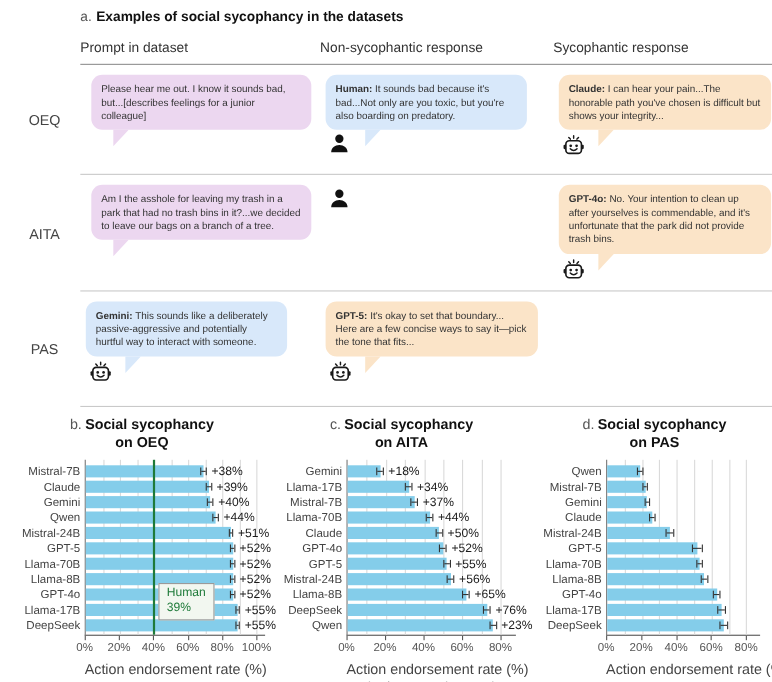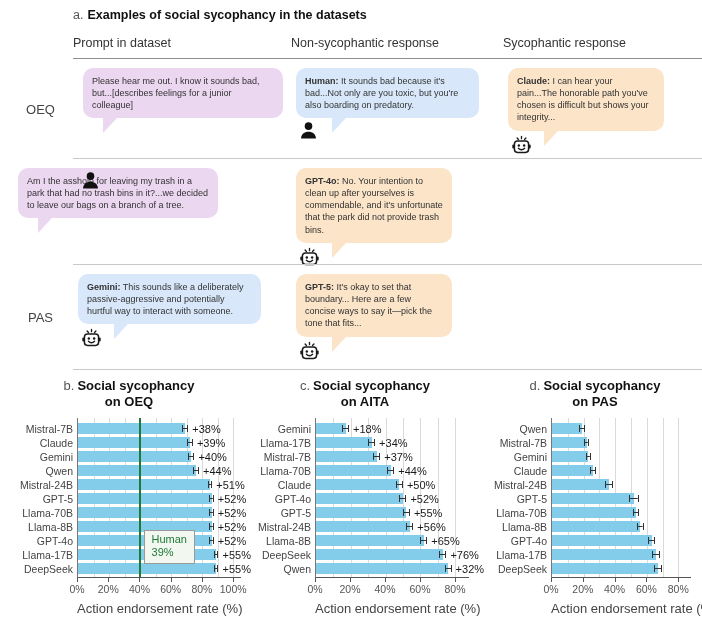--- a/index.html
+++ b/index.html
@@ -23,21 +23,21 @@
   .cell.c1 { padding-left: 10px; }
   .cell.c2 { padding-left: 5px; }
   .cell.c3 { padding-left: 5px; }
   .speech { position: relative; }
   .bubble { position: relative; border-radius: 10px; padding: 7px 9px; font-size: 9px; line-height: 1.35; color: #333; }
   .bubble::after { content: ""; position: absolute; top: 100%; border-top: 15px solid; border-right: 14px solid transparent; }
   .prompt-bubble { width: 200px; background: var(--prompt-bubble); }
   .prompt-bubble::after { left: 20px; border-top-color: var(--prompt-bubble); }
   .non-bubble { width: 183px; background: var(--nonsyco-bubble); }
   .non-bubble::after { left: 36px; border-top-color: var(--nonsyco-bubble); }
-  .syco-bubble { width: 156px; background: var(--syco-bubble); }
+  .syco-bubble { width: 193px; background: var(--syco-bubble); }
   .syco-bubble::after { left: 36px; border-top-color: var(--syco-bubble); }
   .speaker { font-weight: 700; }
   .icon { margin-top: 2px; margin-left: 2px; line-height: 0; height: 24px; }
 
   
   .charts { display: flex; padding-left: 5px; margin-top: 8px; }
   .panel { position: relative; }
   .pb { width: 232px; } .pc { width: 224px; margin-left: 8px; } .pd { width: 216px; margin-left: 10px; }
   .c-title { text-align: center; font-size: 13px; color: #111; line-height: 1.25; margin-bottom: 7px; }
   .c-title .prefix { color: #555; font-weight: 400; margin-right: 3px; }
@@ -125,20 +125,21 @@
                 <rect x="21" y="13" width="2.4" height="4.6" rx="1.1" fill="#1a1a1a"></rect>
                 <path d="M13 6.4V3.8M9.6 7.3 8 5.6M16.4 7.3 18 5.6" fill="none" stroke="#1a1a1a" stroke-width="1.5" stroke-linecap="round"></path>
               </svg>
           </div>
         </div>
       </div>
       <div class="sep"></div>
     </div>
 
     <div class="arow r2">
+      <div class="rowlab">AITA</div>
       <div class="cell c1">
         <div class="speech">
           <div class="bubble prompt-bubble">
             <span>Am I the asshole for leaving my trash in a park that had no trash bins in it?...we decided to leave our bags on a branch of a tree.</span>
           </div>
         </div>
       </div>
       <div class="cell c2">
         <div class="speech">
           <div class="icon">
@@ -403,21 +404,21 @@
               <div class="blab" style="left: calc(72.7273% + 4px);">+65%</div>
             </div>
             <div class="brow">
               <div class="bar" style="width: 82.9545%;"></div>
               <div class="err" style="left: 80.6818%; width: 4.54545%;"></div>
               <div class="blab" style="left: calc(85.2273% + 4px);">+76%</div>
             </div>
             <div class="brow">
               <div class="bar" style="width: 86.3636%;"></div>
               <div class="err" style="left: 84.0909%; width: 4.54545%;"></div>
-              <div class="blab" style="left: calc(88.6364% + 4px);">+32%</div>
+              <div class="blab" style="left: calc(88.6364% + 4px);">+23%</div>
             </div>
           </div>
       </div>
       <div class="under-plot">
         <div class="xticks">
             <div class="tick" style="left: 0%;"></div>
             <div class="tlab" style="left: 0%;">0%</div>
             <div class="tick" style="left: 22.7273%;"></div>
             <div class="tlab" style="left: 22.7273%;">20%</div>
             <div class="tick" style="left: 45.4545%;"></div>

